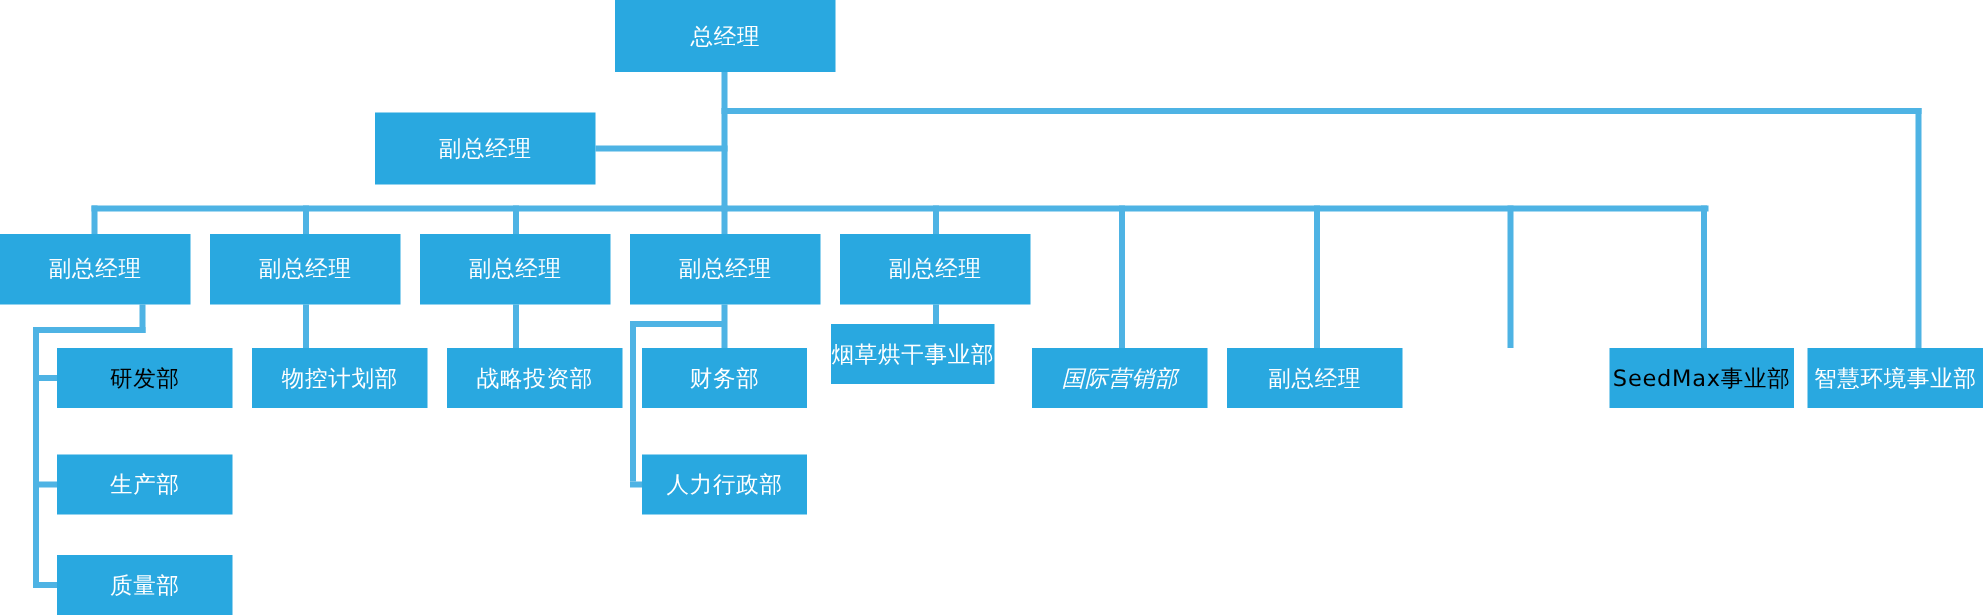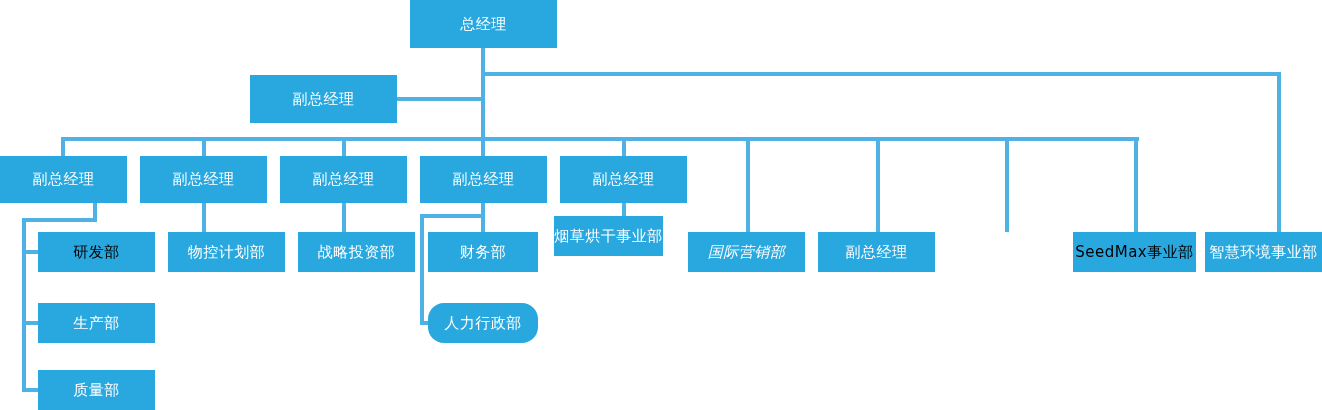--- a/index.html
+++ b/index.html
@@ -110,19 +110,19 @@
     </div>
     <div class="node" style="left: 1073px; top: 232px; width: 123px; height: 40px; background: rgb(41, 168, 224); color: #000000;">
       <span>SeedMax事业部</span>
     </div>
     <div class="node" style="left: 1205px; top: 232px; width: 117px; height: 40px; background: rgb(41, 168, 224); color: rgb(255, 255, 255);">
       <span>智慧环境事业部</span>
     </div>
     <div class="node" style="left: 38px; top: 303px; width: 117px; height: 40px; background: rgb(41, 168, 224); color: rgb(255, 255, 255);">
       <span>生产部</span>
     </div>
-    <div class="node" style="left: 428px; top: 303px; width: 110px; height: 40px; background: rgb(41, 168, 224); color: rgb(255, 255, 255); border-radius: 16px;">
+    <div class="node" style="left: 428px; top: 303px; width: 110px; height: 40px; background: rgb(41, 168, 224); color: rgb(255, 255, 255);">
       <span>人力行政部</span>
     </div>
     <div class="node" style="left: 38px; top: 370px; width: 117px; height: 40px; background: rgb(41, 168, 224); color: rgb(255, 255, 255);">
       <span>质量部</span>
     </div>
   </div>
 
 </body></html>

